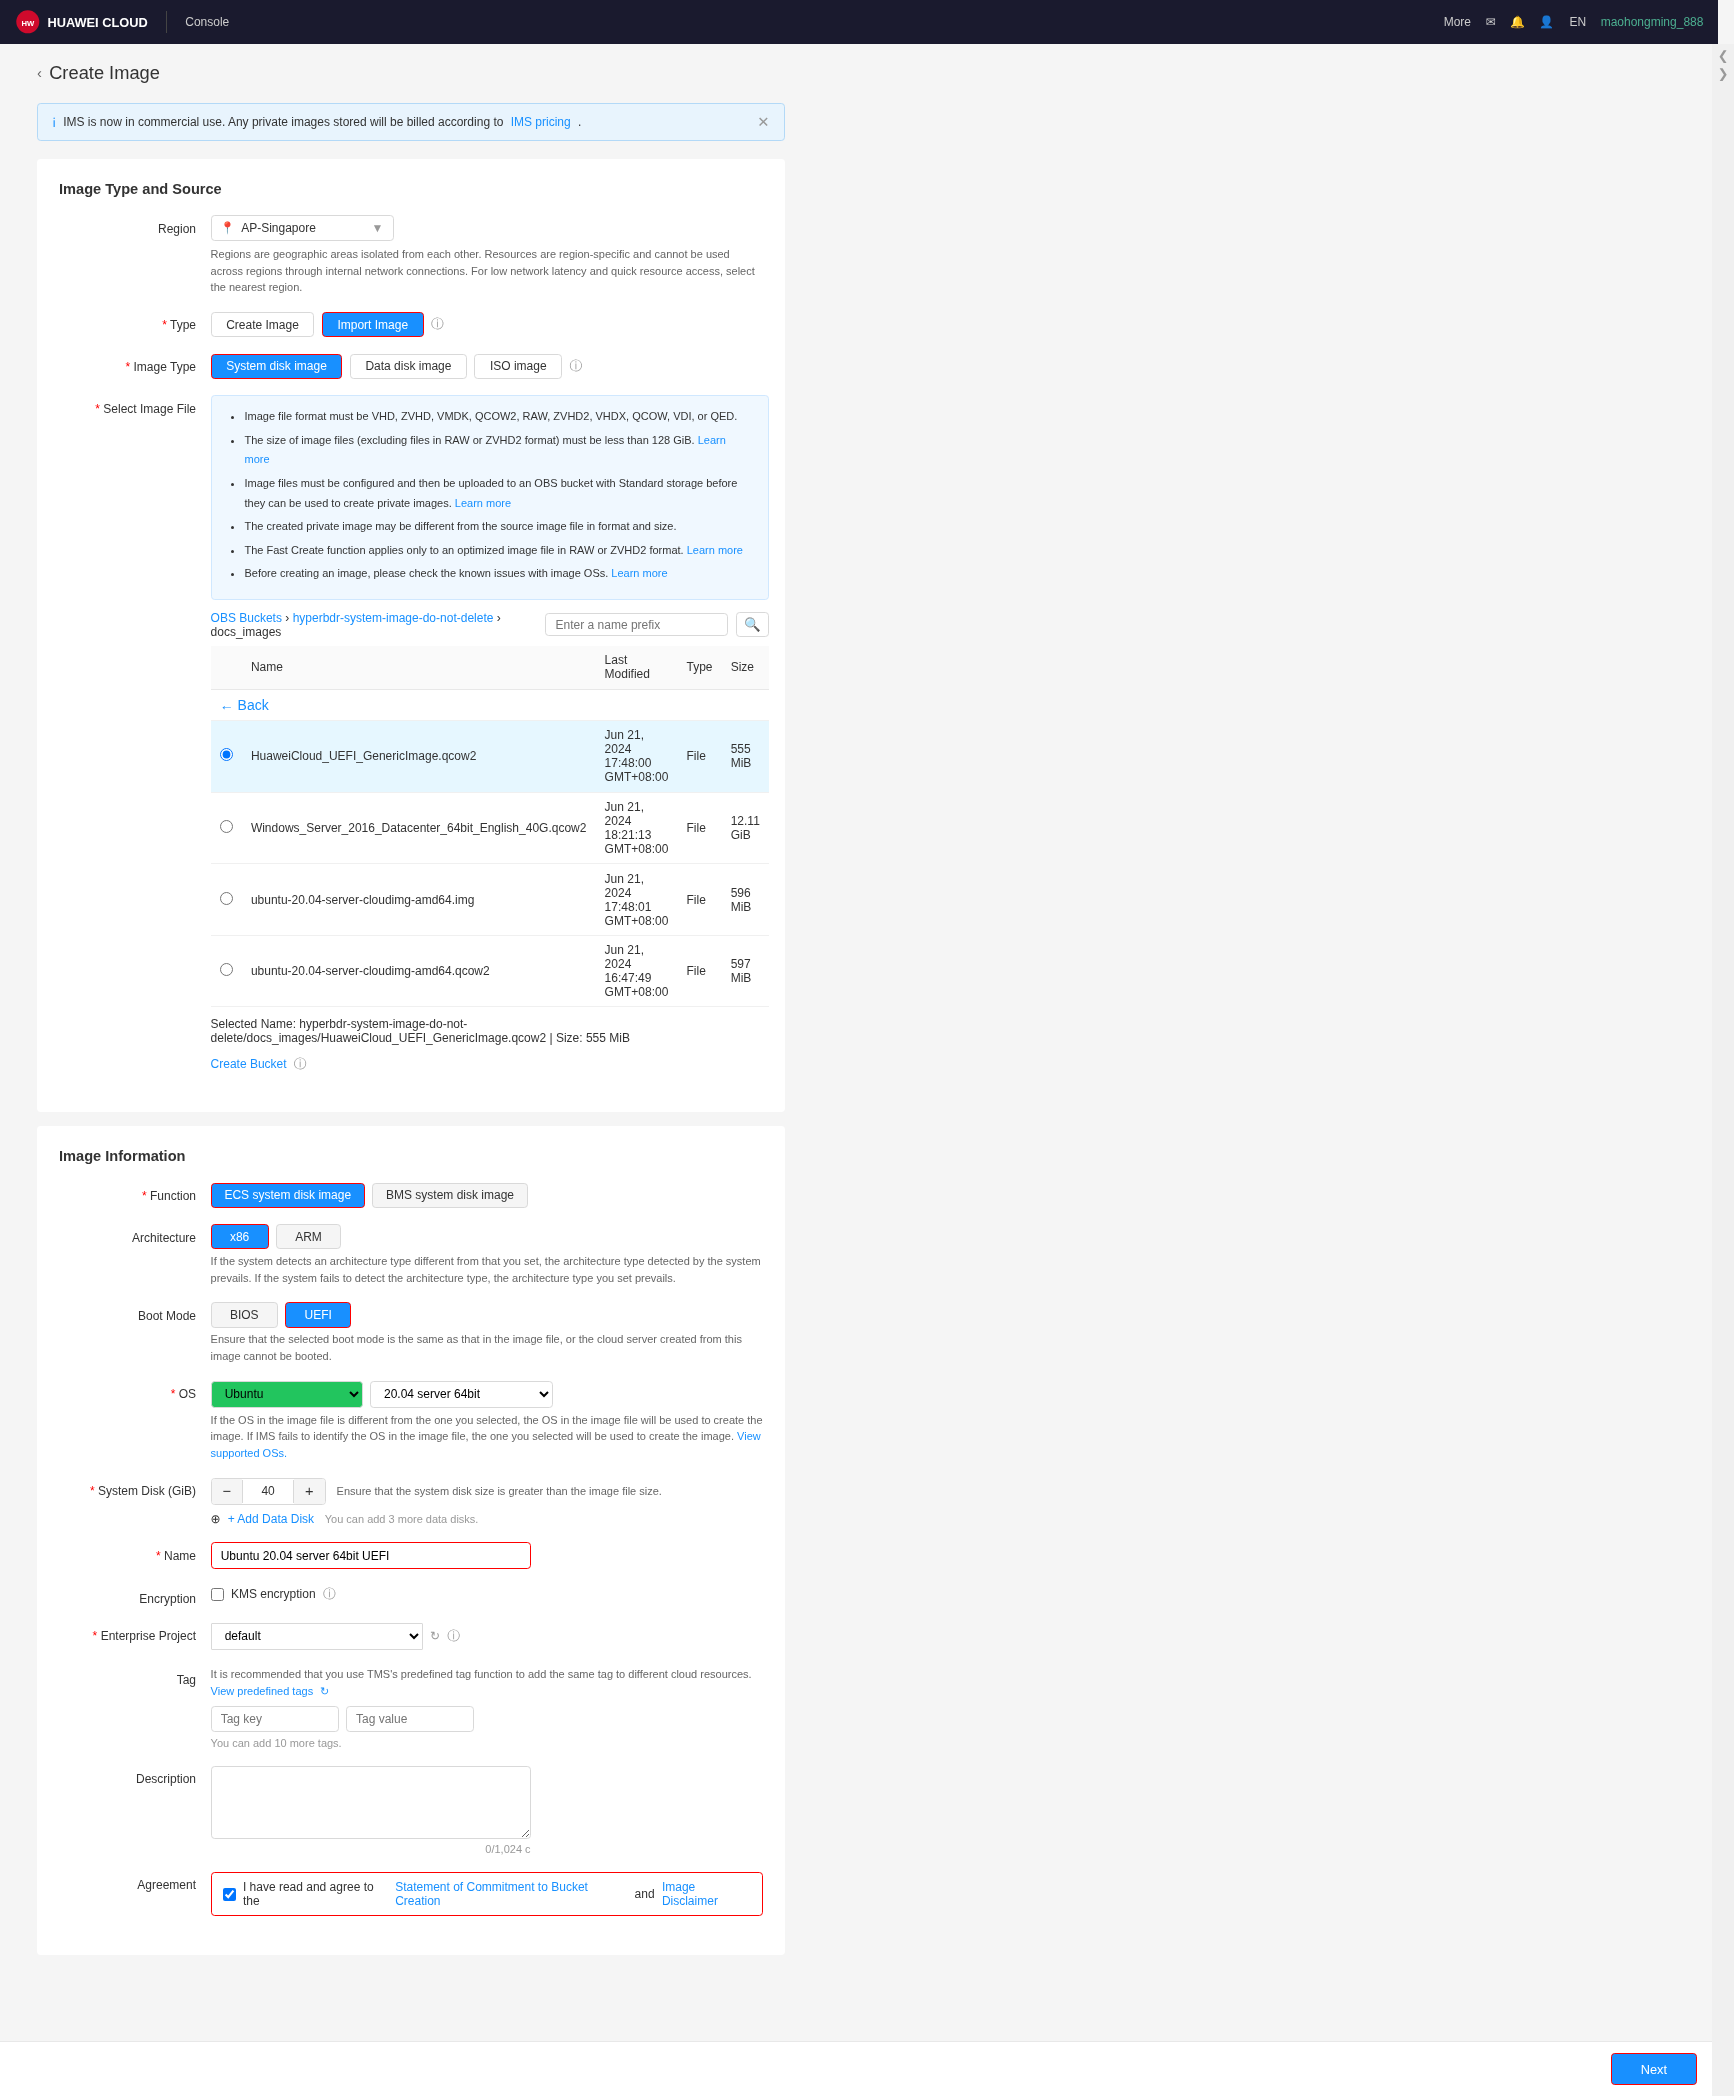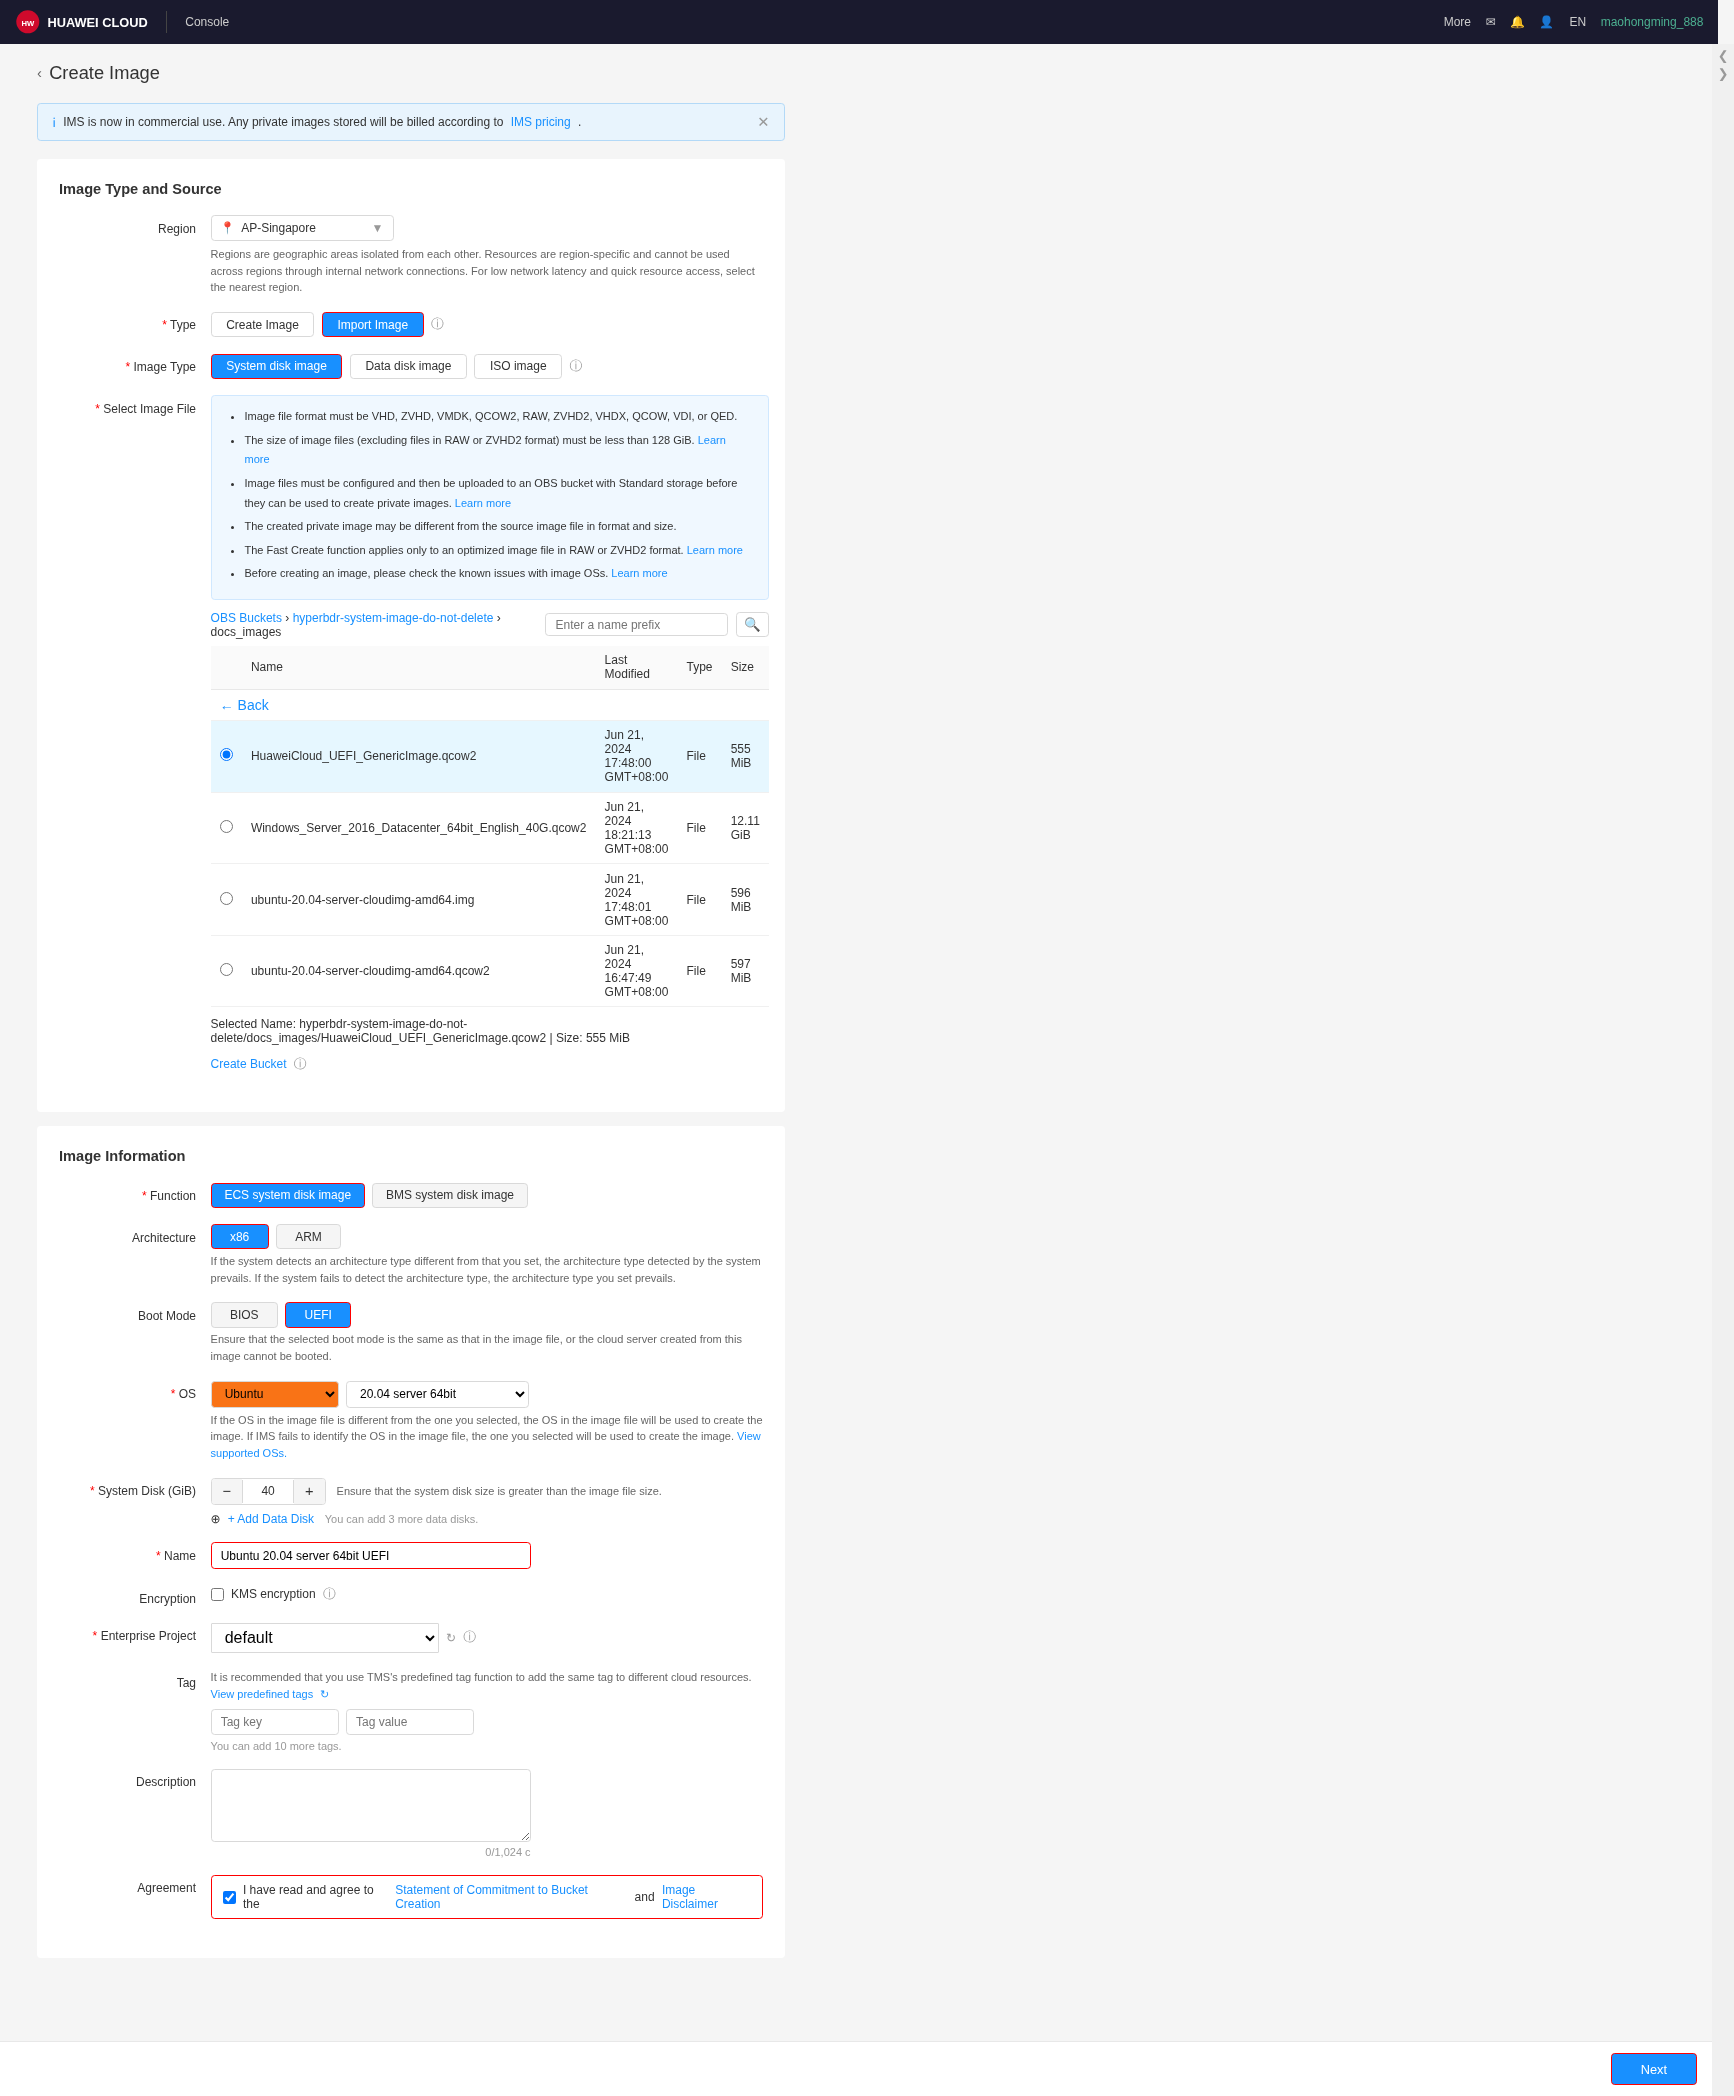--- a/index.html
+++ b/index.html
@@ -262,23 +262,23 @@
     }
     .boot-btn.highlighted { border: 1.8px solid #ff0000; }
     
     
     .os-row { display: flex; gap: 7.3px; align-items: center; }
     .os-select {
       border: 0.9px solid #d9d9d9;
       border-radius: 3.7px;
       padding: 4.6px 9.1px;
       font-size: 12px;
-      background: #f97316;
-      cursor: pointer;
-      width: 128px;
+      background: #22c55e;
+      cursor: pointer;
+      width: 152px;
     }
     .os-version-select {
       border: 0.9px solid #d9d9d9;
       border-radius: 3.7px;
       padding: 4.6px 9.1px;
       font-size: 12px;
       background: #fff;
       cursor: pointer;
       width: 183px;
     }
@@ -326,24 +326,24 @@
     
     .encrypt-row { display: flex; align-items: center; gap: 7.3px; font-size: 12px; }
     .encrypt-row input { cursor: pointer; }
     
     
     .ep-row { display: flex; align-items: center; gap: 7.3px; }
     .ep-select {
       border: 0.9px solid #d9d9d9;
       border-radius: 1px;
       padding: 4.6px 9.1px;
-      font-size: 16px;
+      font-size: 12px;
       background: #fff;
       cursor: pointer;
-      width: 228px;
+      width: 212px;
     }
     .ep-icon { color: #999; cursor: pointer; }
     
     
     .tag-hint { font-size: 11px; color: #666; margin-bottom: 7.3px; line-height: 1.5; }
     .tag-hint a { color: #1890ff; }
     .tag-inputs { display: flex; gap: 7.3px; }
     .tag-key-input, .tag-val-input {
       border: 0.9px solid #d9d9d9;
       border-radius: 3.7px;

